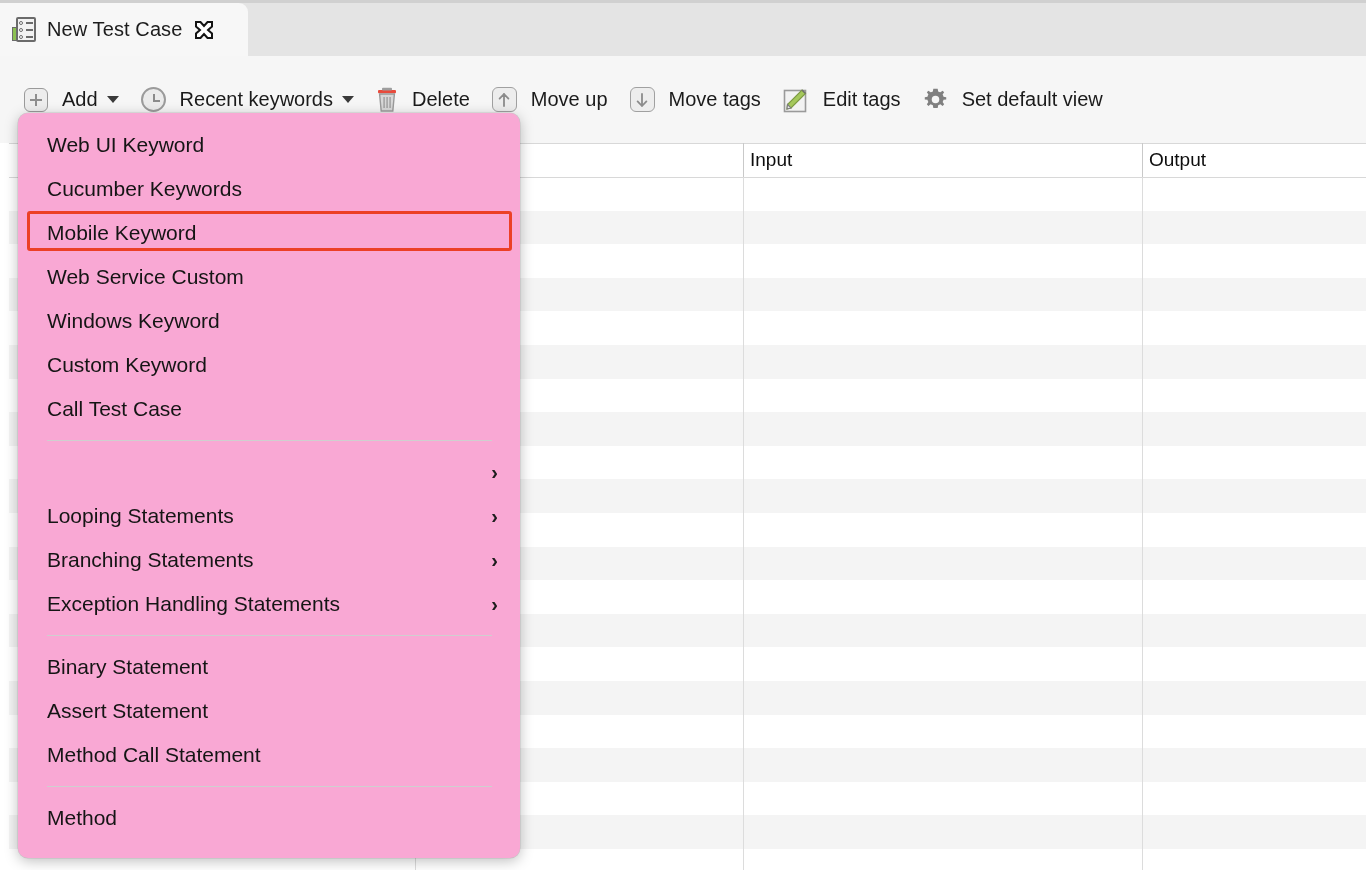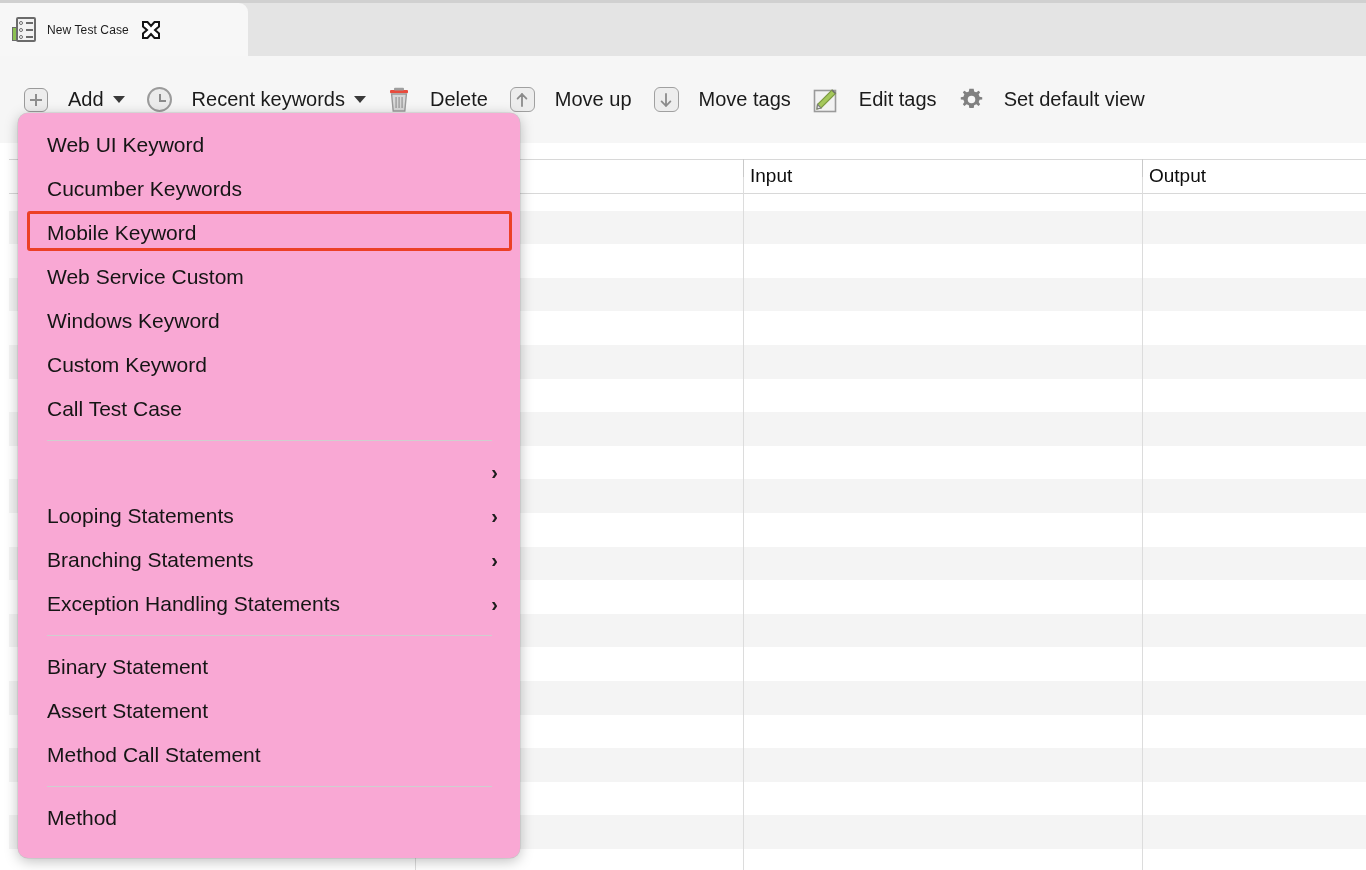--- a/index.html
+++ b/index.html
@@ -84,21 +84,21 @@
     position: absolute;
     left: 14px;
     width: 7px; height: 2px;
     background: #6b6b6b;
   }
   .tab-icon .ln.l1 { top: 5px; }
   .tab-icon .ln.l2 { top: 12px; }
   .tab-icon .ln.l3 { top: 19px; }
 
   .tab-title {
-    font-size: 12px;
+    font-size: 20px;
     color: #1c1c1c;
     white-space: nowrap;
     letter-spacing: 0.1px;
   }
   .tab-close {
     margin-left: 11px;
     width: 22px; height: 22px;
     flex: none;
     display: flex;
     align-items: center;
@@ -118,21 +118,21 @@
   }
   .tbtn {
     display: flex;
     align-items: center;
     height: 38px;
     white-space: nowrap;
   }
   .tbtn-label {
     font-size: 20px;
     color: #1b1b1b;
-    margin-left: 20px;
+    margin-left: 14px;
   }
   .gap-lg { width: 22px; flex: none; }
   .caret {
     margin-left: 9px;
     width: 0; height: 0;
     border-left: 6px solid transparent;
     border-right: 6px solid transparent;
     border-top: 7px solid #3a3a3a;
     flex: none;
   }
@@ -186,21 +186,21 @@
   
   .table-area {
     position: absolute;
     left: 0; top: 143px;
     width: 1366px; height: 727px;
     background: #ffffff;
     overflow: hidden;
   }
   .thead {
     position: absolute;
-    left: 0; top: 16px;
+    left: 0; top: 0;
     width: 1366px; height: 34px;
     background: #ffffff;
     border-bottom: 1px solid #d8d8d8;
   }
   .thead::before {
     content: "";
     position: absolute;
     left: 0; top: 0; width: 1366px; height: 1px;
     background: #d8d8d8;
   }

